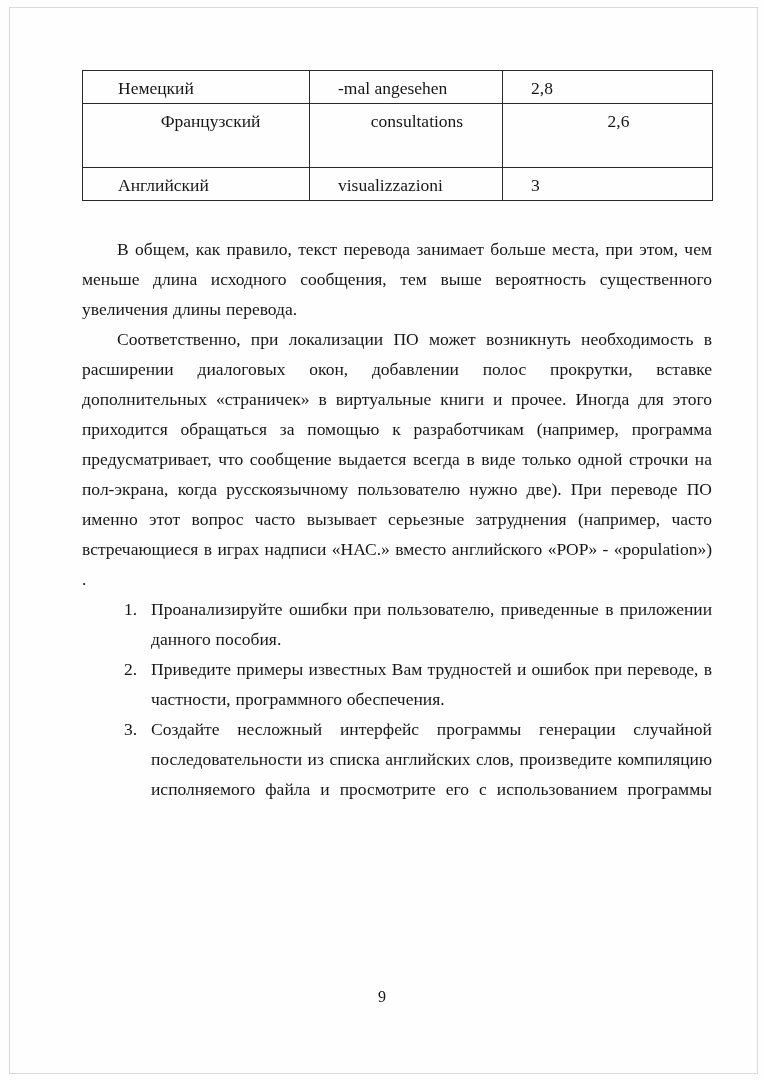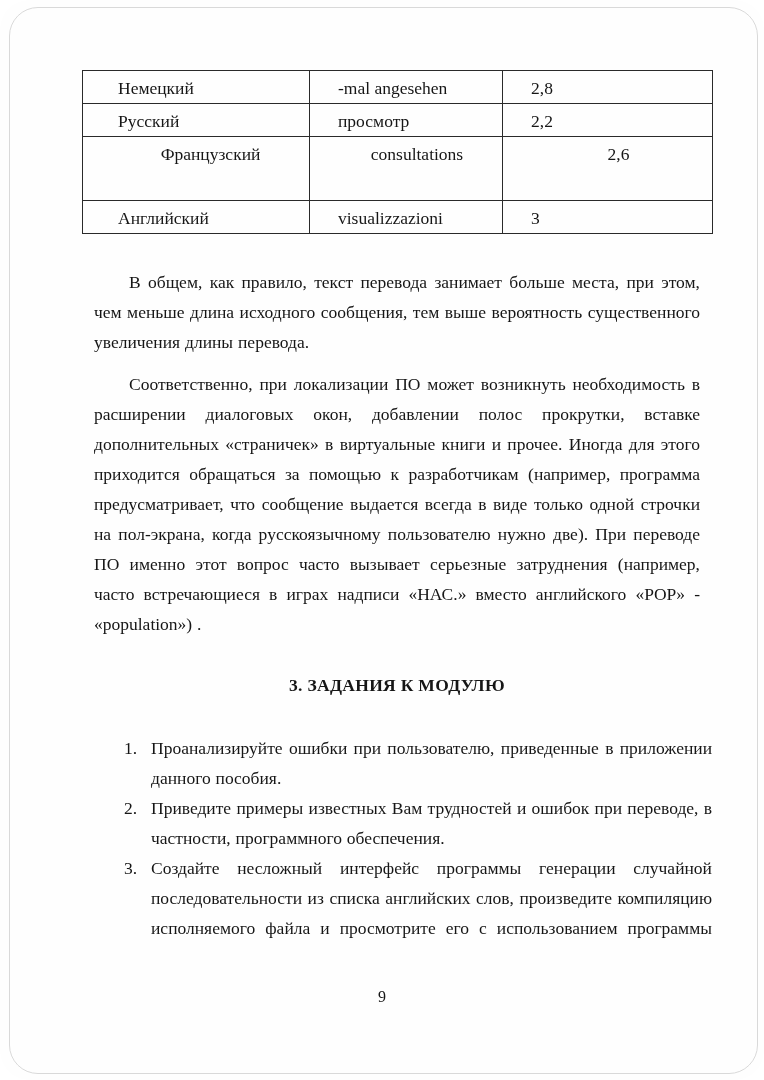--- a/index.html
+++ b/index.html
@@ -1,15 +1,15 @@
 <!DOCTYPE html>
 <html><head>
 <meta charset="utf-8">
 <style>
-  * { box-sizing: border-box; border-radius: 29px; }
+  * { box-sizing: border-box; }
   html, body { margin: 0; padding: 0; }
   body {
     width: 764px; height: 1080px;
     background: #ffffff;
     font-family: "Liberation Serif", "DejaVu Serif", serif;
     color: #161616;
   }
   .page {
     position: relative;
     width: 764px; height: 1080px;
@@ -42,21 +42,21 @@
   .term-table .col-val  { width: 210px; padding-left: 28px; }
   .term-table tr { height: 33px; }
   .term-table tr.tall { height: 64px; text-align: center; }
   
   .body-para {
     font-size: 17.5px;
     line-height: 30px;
     text-align: justify;
     text-indent: 35px;
     word-spacing: 0.5px;
-    margin: 12px;
+    margin: 0;
   }
   .body-para.first { margin-top: 33px; }
   .section-heading {
     font-size: 17.5px;
     font-weight: 700;
     text-align: center;
     letter-spacing: 0.3px;
     margin: 34px 0 36px 0;
     line-height: 24px;
   }
@@ -92,42 +92,36 @@
 <div class="page">
   <div class="page-border"></div>
 
   <table class="term-table">
     <tbody>
       <tr>
         <td class="col-lang">Немецкий</td>
         <td class="col-term">-mal angesehen</td>
         <td class="col-val">2,8</td>
       </tr>
-      <tr>
-        <td class="col-lang">Русский</td>
-        <td class="col-term">просмотр</td>
-        <td class="col-val">2,2</td>
-      </tr>
       <tr class="tall">
         <td class="col-lang">Французский</td>
         <td class="col-term">consultations</td>
         <td class="col-val">2,6</td>
       </tr>
       <tr>
         <td class="col-lang">Английский</td>
         <td class="col-term">visualizzazioni</td>
         <td class="col-val">3</td>
       </tr>
     </tbody>
   </table>
 
   <p class="body-para first">В общем, как правило, текст перевода занимает больше места, при этом, чем меньше длина исходного сообщения, тем выше вероятность существенного увеличения длины перевода.</p>
   <p class="body-para">Соответственно, при локализации ПО может возникнуть необходимость в расширении диалоговых окон, добавлении полос прокрутки, вставке дополнительных «страничек» в виртуальные книги и прочее. Иногда для этого приходится обращаться за помощью к разработчикам (например, программа предусматривает, что сообщение выдается всегда в виде только одной строчки на пол-экрана, когда русскоязычному пользователю нужно две). При переводе ПО именно этот вопрос часто вызывает серьезные затруднения (например, часто встречающиеся в играх надписи «НАС.» вместо английского «POP» - «population») .</p>
 
-  <h2 class="section-heading">3. ЗАДАНИЯ К МОДУЛЮ</h2>
 
   <div class="tasks">
     <div class="task">
       <span class="task-num">1.</span>
       <span class="task-text">Проанализируйте ошибки при пользователю, приведенные в приложении данного пособия.</span>
     </div>
     <div class="task">
       <span class="task-num">2.</span>
       <span class="task-text">Приведите примеры известных Вам трудностей и ошибок при переводе, в частности, программного обеспечения.</span>
     </div>

